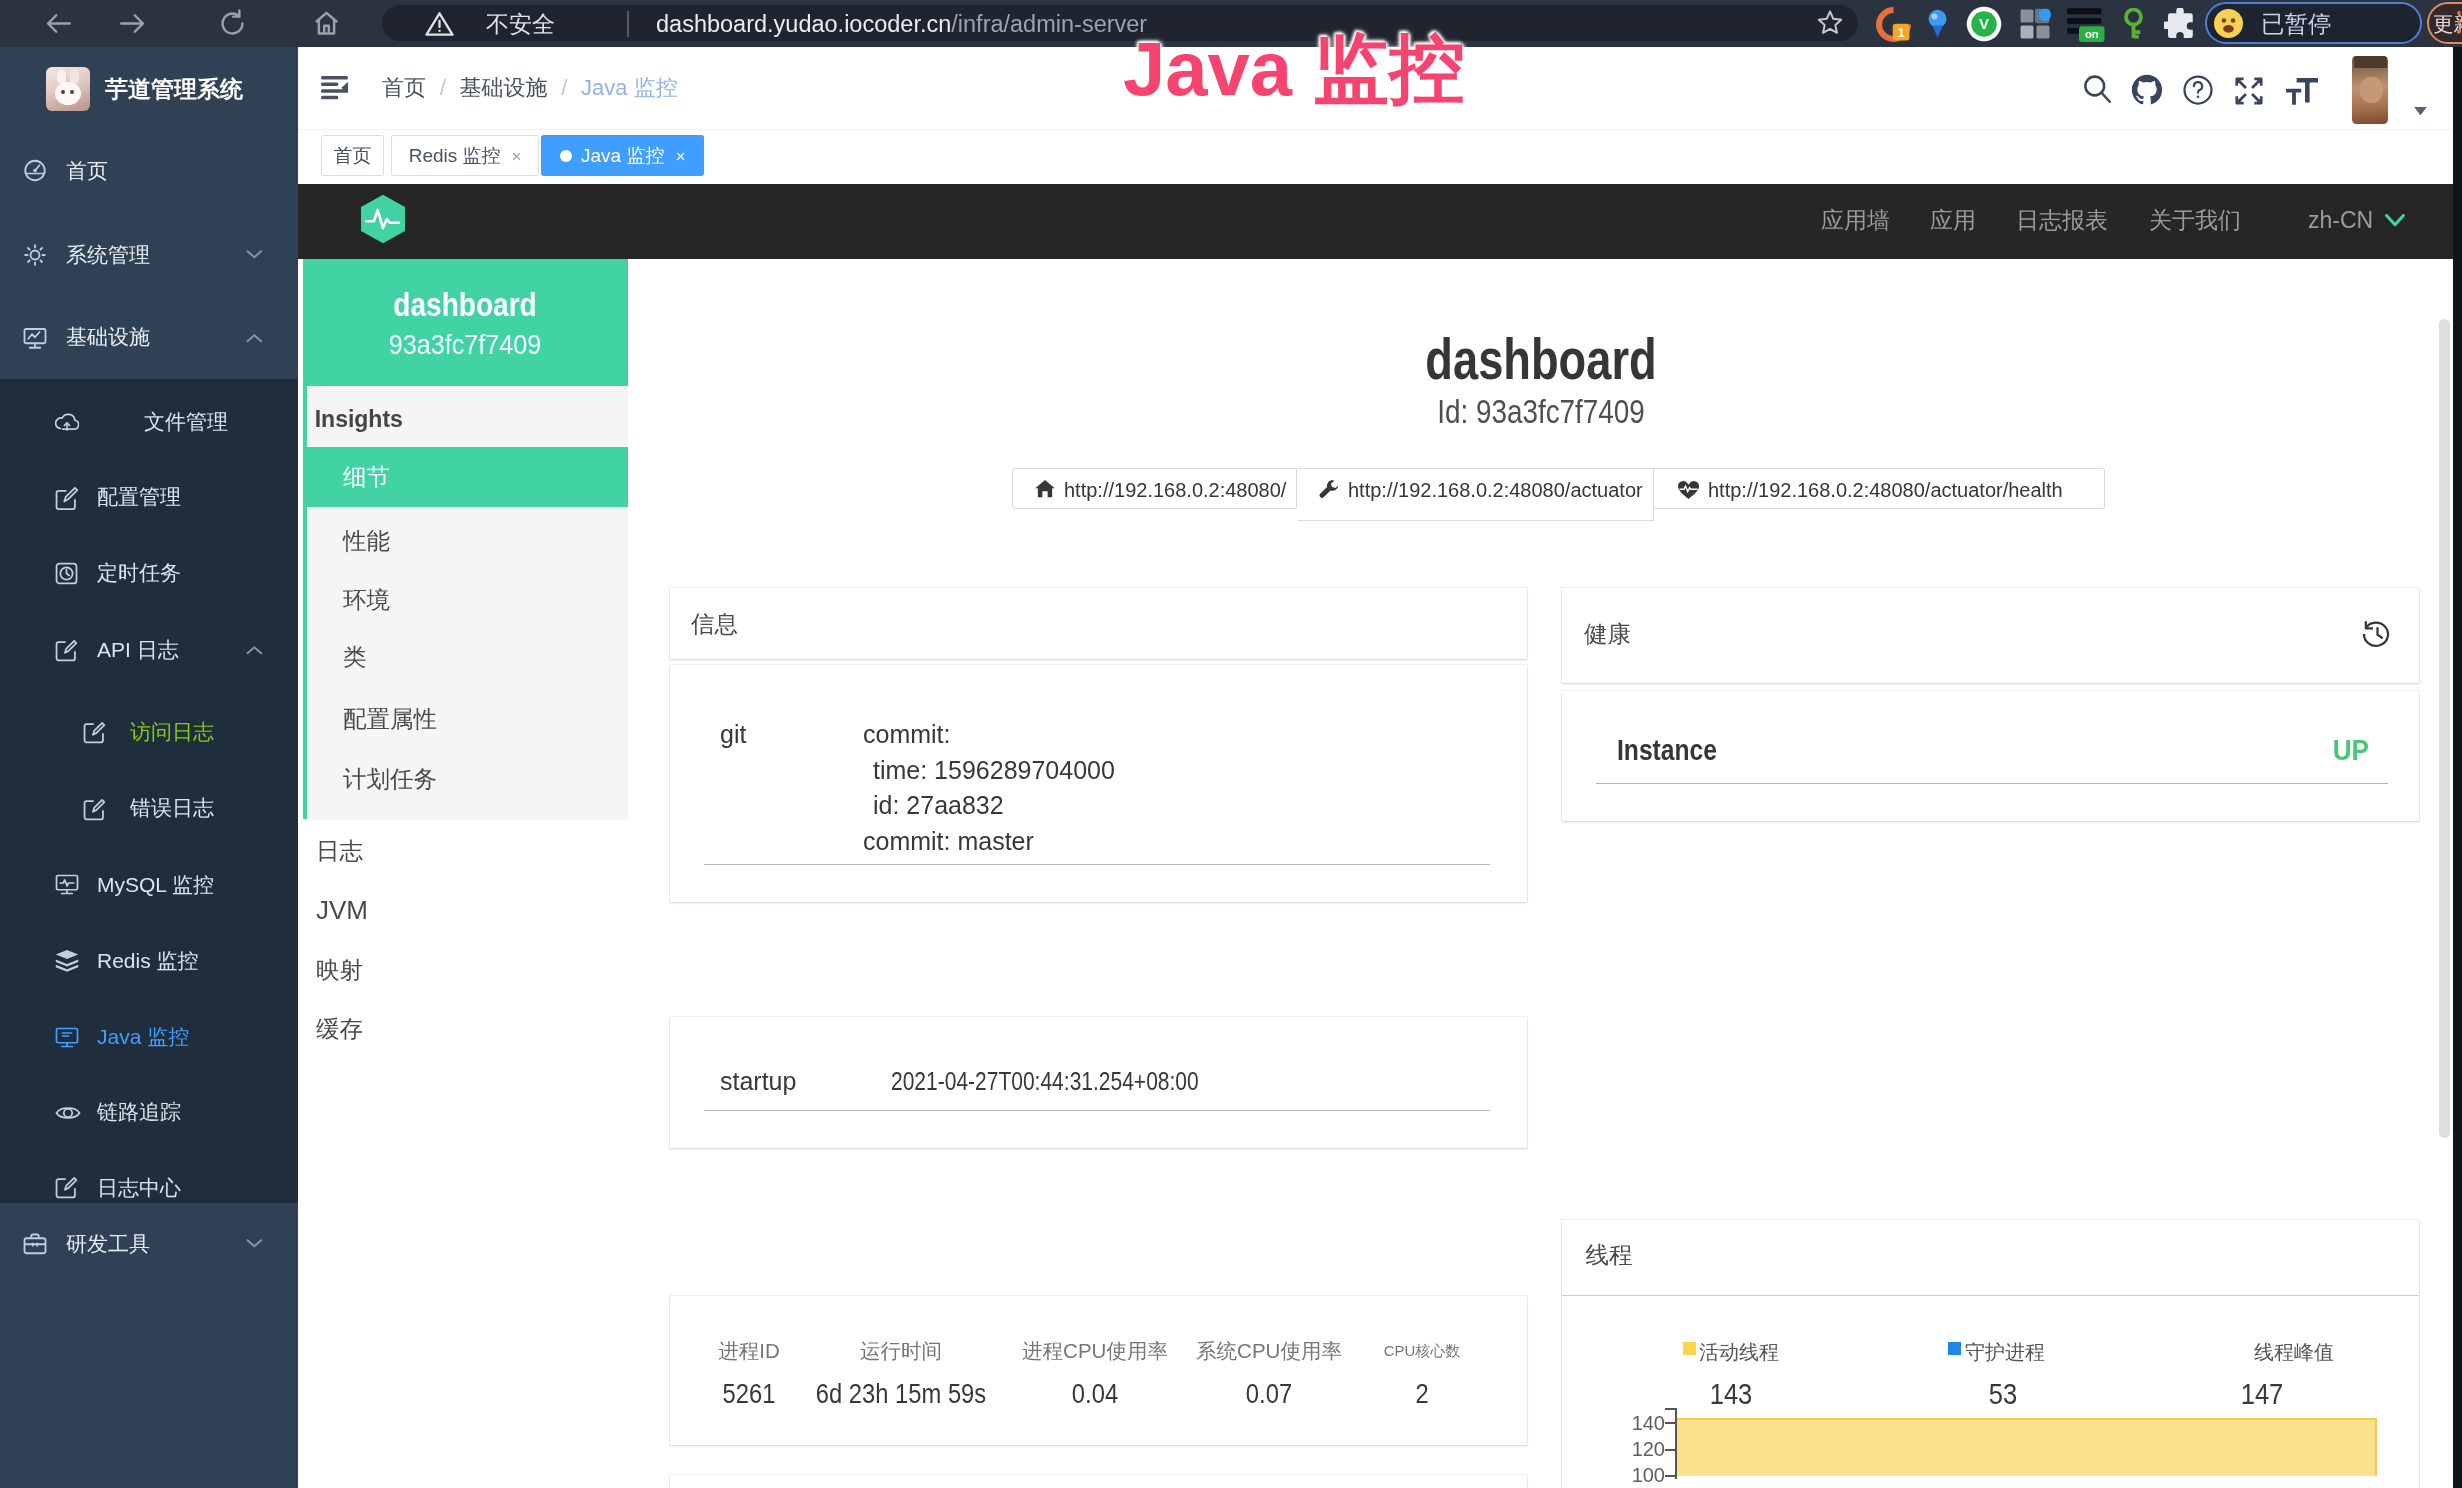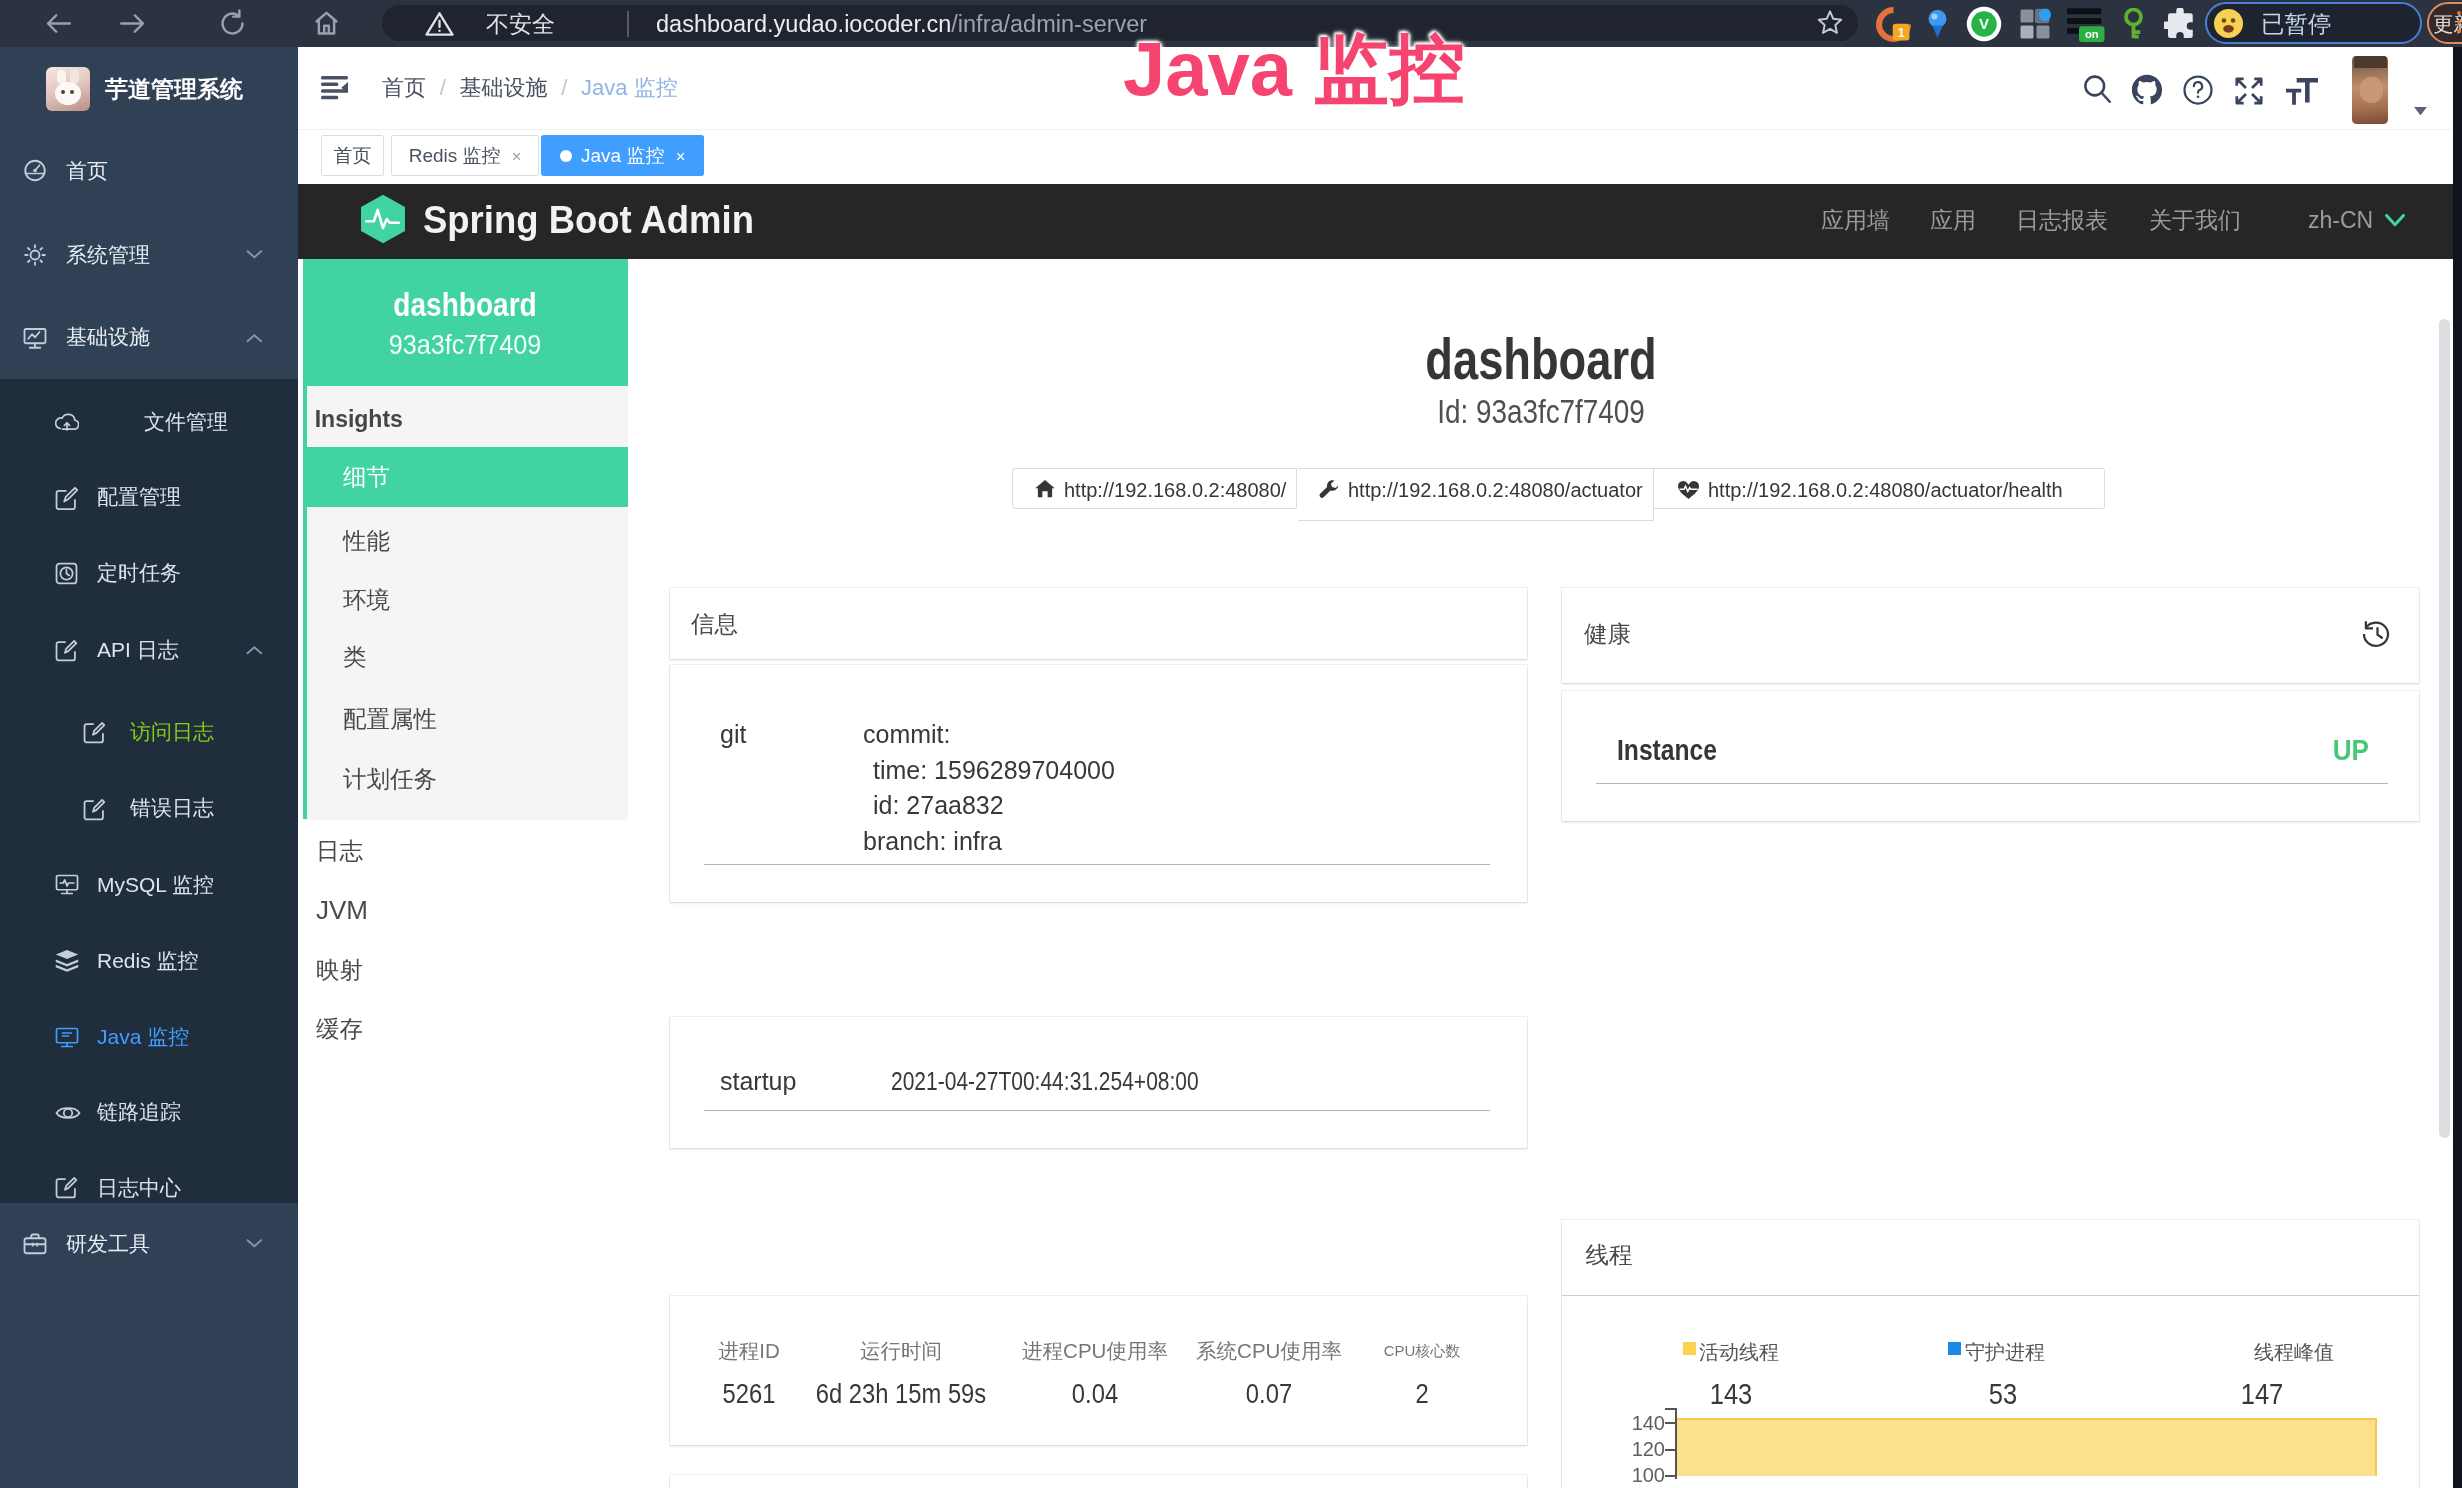--- a/index.html
+++ b/index.html
@@ -263,21 +263,20 @@
   <div class="abs" style="left:23px;top:4.6px;height:41px;padding:0 11.4px;border:0.8px solid #d8dce5;background:#fff;color:#495060;font-size:19px;line-height:39px;border-radius:2.3px;">首页</div>
   <div class="abs" style="left:93px;top:4.6px;height:41px;padding:0 16.7px;border:0.8px solid #d8dce5;background:#fff;color:#495060;font-size:19px;line-height:39px;border-radius:2.3px;">Redis 监控 <span style="color:#9aa2ad;font-size:16.7px;padding-left:6px;">×</span></div>
   <div class="abs" style="left:243px;top:4.6px;height:41px;padding:0 18px;background:#409eff;border:0.8px solid #409eff;color:#fff;font-size:19px;line-height:39px;border-radius:2.3px;"><span style="display:inline-block;width:12px;height:12px;border-radius:50%;background:#fff;margin-right:9px;"></span>Java 监控 <span style="font-size:16.7px;padding-left:6px;">×</span></div>
 </div>
 
 <div class="abs" id="sbahead" style="left:298px;top:184px;width:2164px;height:75px;background:#262626;">
   <svg class="abs" style="left:60px;top:10px;" width="50" height="50" viewBox="0 0 66 66">
         <path d="M33 1 L62 17 V49 L33 65 L4 49 V17 Z" fill="#42d3a5"></path>
         <path d="M11 36 h10 l5 -15 7 24 5 -12 4 5 h12" fill="none" stroke="#fff" stroke-width="3.4" stroke-linecap="round" stroke-linejoin="round"></path>
       </svg>
-  <div class="t" style="left:125px;top:36px;font-size:38px;font-weight:bold;color:#f2f2f2;"><span style="display:inline-block;transform:scaleX(0.96);transform-origin:left center;">Spring Boot Admin</span></div>
   <div class="t" style="left:1523px;top:36px;font-size:23px;color:#9b9b9b;">应用墙</div>
   <div class="t" style="left:1632px;top:36px;font-size:23px;color:#9b9b9b;">应用</div>
   <div class="t" style="left:1718px;top:36px;font-size:23px;color:#9b9b9b;">日志报表</div>
   <div class="t" style="left:1851px;top:36px;font-size:23px;color:#9b9b9b;">关于我们</div>
   <div class="t" style="left:2010px;top:36px;font-size:23px;color:#9b9b9b;">zh-CN</div>
   <svg class="abs" style="left:2087px;top:30px;" width="20" height="13" viewBox="0 0 26 17" fill="none" stroke="#42d3a5" stroke-width="4" stroke-linecap="round" stroke-linejoin="round">
         <path d="M2 2 L13 14 L24 2"></path>
       </svg>
 </div>
 
@@ -330,21 +329,21 @@
   </div>
 
   <div class="abs" style="left:42px;top:329px;width:857px;height:71px;background:#fff;box-shadow:0 1.5px 2.3px rgba(10,10,10,0.1),0 0 0 0.8px rgba(10,10,10,0.08);">
     <div class="t" style="left:21px;top:36px;font-size:23.5px;font-weight:500;color:#4a4a4a;">信息</div>
   </div>
   <div class="abs" style="left:42px;top:406px;width:857px;height:237px;background:#fff;box-shadow:0 1.5px 2.3px rgba(10,10,10,0.1),0 0 0 0.8px rgba(10,10,10,0.08);">
     <div class="t" style="left:50px;top:69px;font-size:25px;color:#383838;">git</div>
     <div class="t" style="left:193px;top:69px;font-size:25px;color:#383838;">commit:</div>
     <div class="t" style="left:203px;top:105px;font-size:25px;color:#383838;">time: 1596289704000</div>
     <div class="t" style="left:203px;top:140px;font-size:25px;color:#383838;">id: 27aa832</div>
-    <div class="t" style="left:193px;top:176px;font-size:25px;color:#383838;">branch: infra</div>
+    <div class="t" style="left:193px;top:176px;font-size:25px;color:#383838;">commit: master</div>
     <div class="abs" style="left:34px;top:199px;width:786px;height:0.8px;background:#b5b5b5;"></div>
   </div>
 
   <div class="abs" style="left:934px;top:329px;width:857px;height:95px;background:#fff;box-shadow:0 1.5px 2.3px rgba(10,10,10,0.1),0 0 0 0.8px rgba(10,10,10,0.08);">
     <div class="t" style="left:22px;top:46px;font-size:23.5px;font-weight:500;color:#4a4a4a;">健康</div>
     <svg class="abs" style="left:798px;top:31px;" width="32" height="30" viewBox="0 0 42 40" fill="none" stroke="#363636" stroke-width="3">
           <path d="M7.5 12 A16 15.5 0 1 1 5 20"></path>
           <path d="M7.5 3 v9.5 h9.5" stroke-linejoin="round"></path>
           <path d="M23 12 v9 l6 4" stroke-linecap="round"></path>
         </svg>

